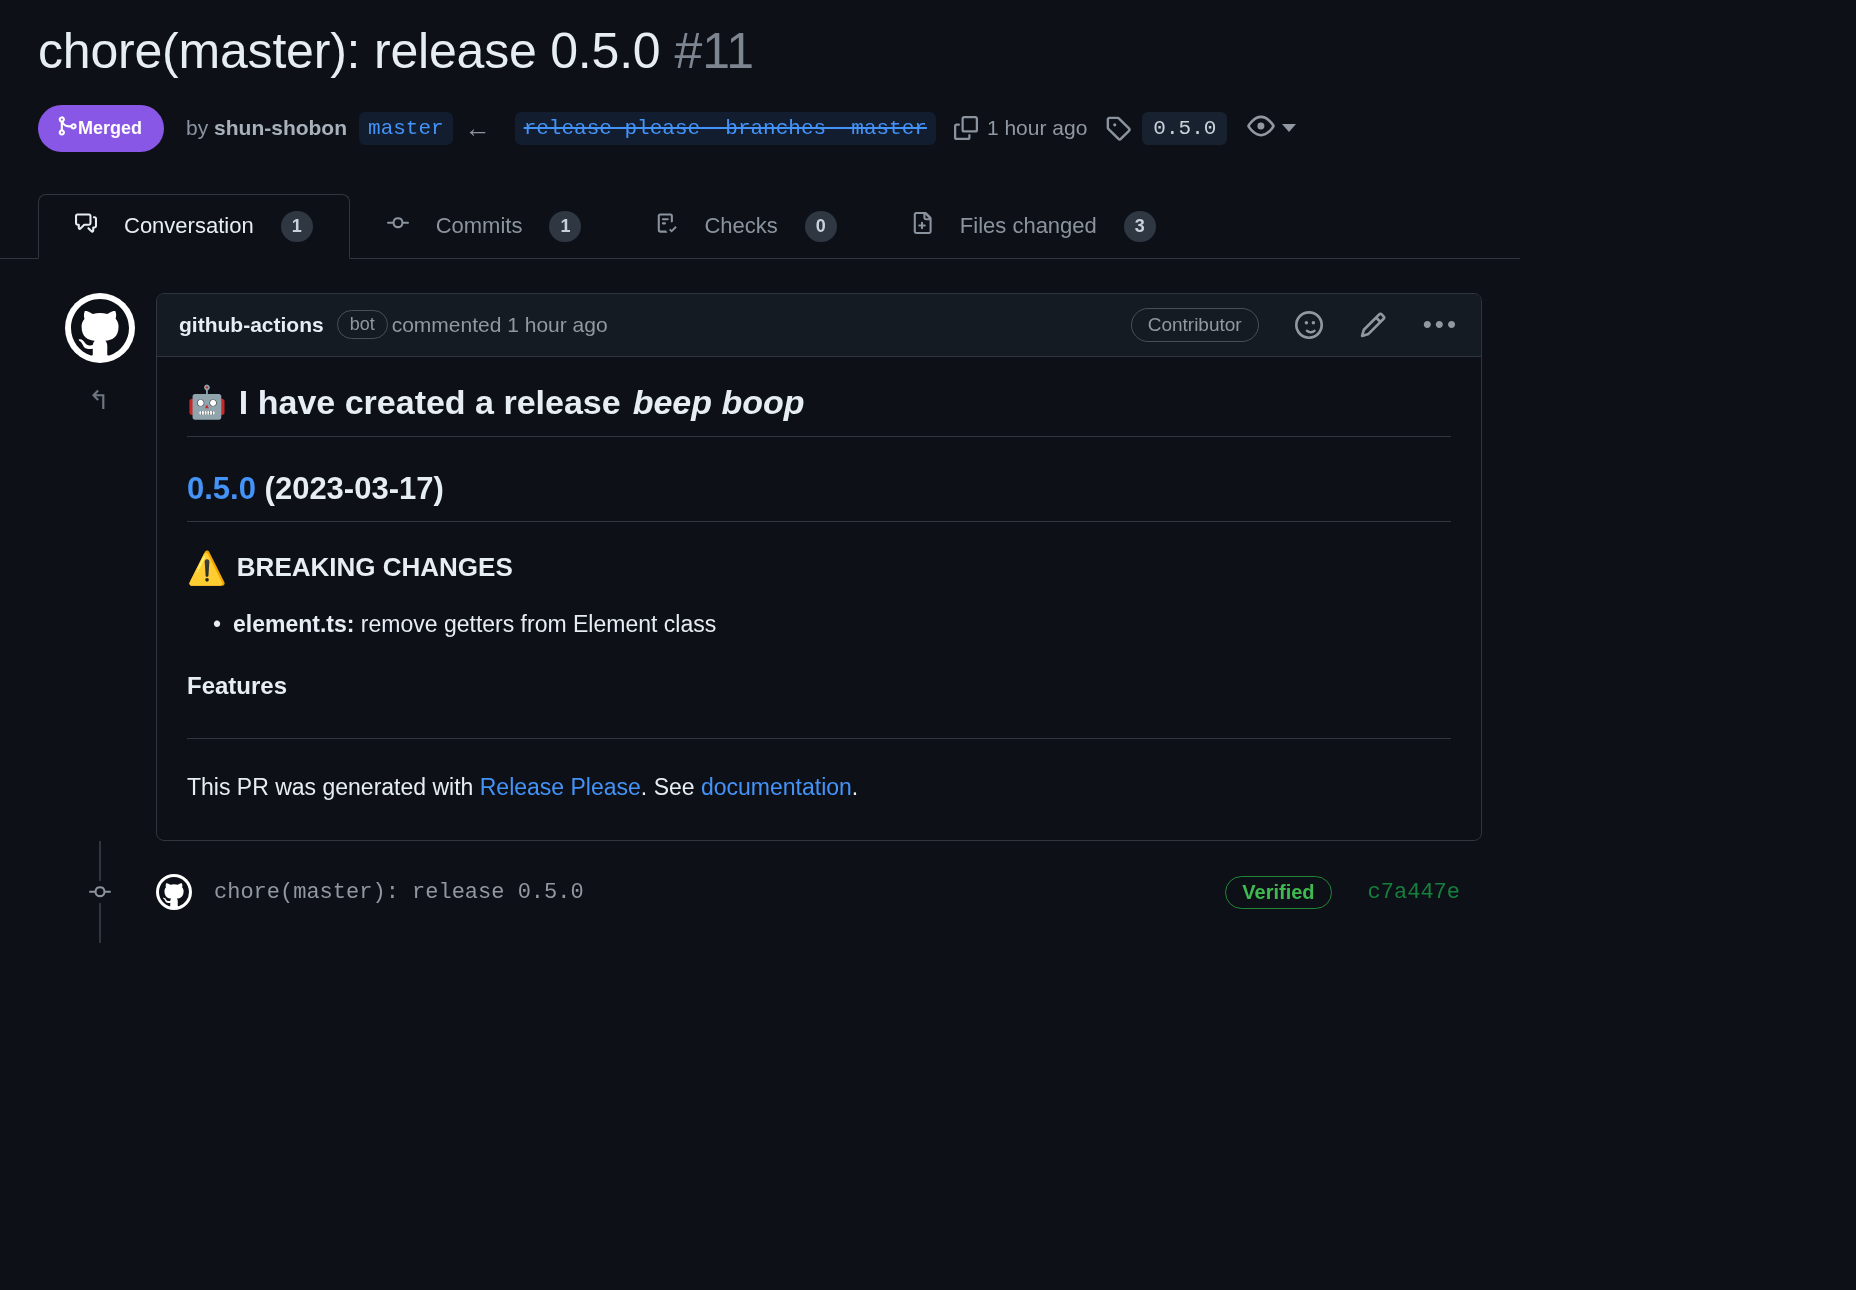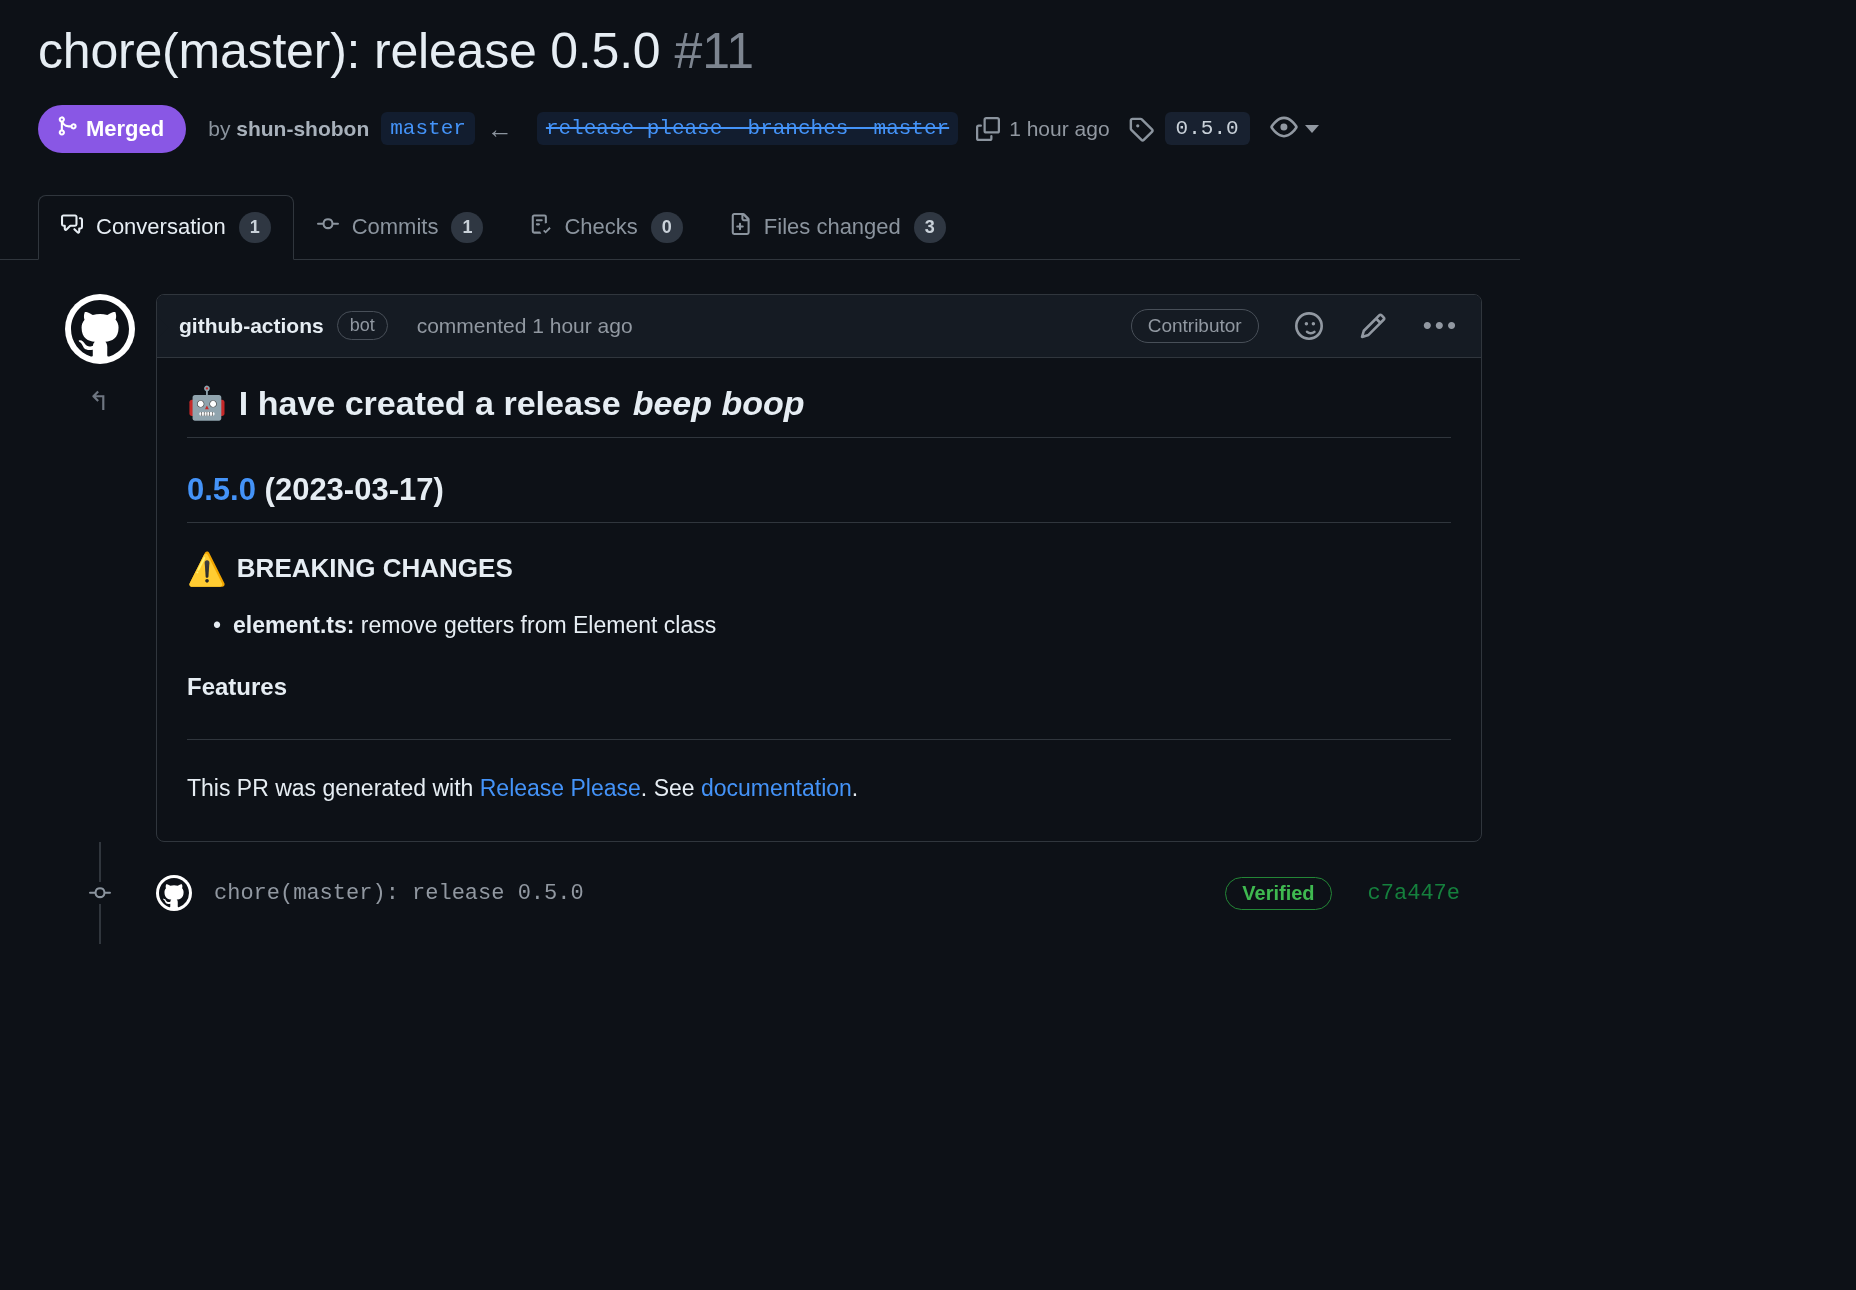--- a/index.html
+++ b/index.html
@@ -23,24 +23,24 @@
     color: #e6edf3;
     letter-spacing: -0.2px;
     line-height: 1.15;
   }
   .pr-number { font-size: 50px; font-weight: 400; color: #7d8590; margin-left: 14px; }
 
   
   .meta-row { display: flex; align-items: center; margin-top: 24px; gap: 0; flex-wrap: nowrap; }
 
   .state-badge {
-    display: inline-flex; align-items: center; gap: 8px;
+    display: inline-flex; align-items: center; 
     background: #8957e5; color: #ffffff;
     border-radius: 2em; padding: 10px 22px 10px 18px;
-    font-size: 22px; font-weight: 600;
+    font-size: 18px; font-weight: 600;
   }
   .state-badge svg { flex: none; }
 
   .meta-text { font-size: 21px; color: #8b949e; margin-left: 22px; white-space: nowrap; }
   .meta-text b { color: #a8b1bb; font-weight: 600; }
 
   .branch-chip {
     display: inline-block;
     background: #121d2f;
     color: #4493f8;
@@ -72,22 +72,22 @@
   .eye-wrap { display: inline-flex; align-items: center; margin-left: 20px; color: #9198a1; gap: 7px; }
   .caret { width: 0; height: 0; border-left: 7px solid transparent; border-right: 7px solid transparent; border-top: 8px solid #9198a1; }
 
   
   .tabbar { margin-top: 42px; display: flex; align-items: flex-end; position: relative; }
   .tabbar::after {
     content: ""; position: absolute; left: -38px; right: -38px; bottom: 0;
     height: 1px; background: #30363d;
   }
   .tab {
-    display: flex; align-items: center; gap: 13px;
-    padding: 16px 22px;
+    display: flex; align-items: center; gap: 27px;
+    padding: 16px 36px;
     font-size: 22px; color: #8b949e;
     border: 1px solid transparent;
     border-radius: 8px 8px 0 0;
     position: relative; z-index: 2;
     background: transparent;
     white-space: nowrap;
   }
   .tab.active {
     color: #e6edf3;
     border-color: #30363d;
@@ -127,21 +127,21 @@
     width: 16px; height: 16px; background: #151b23;
     border-left: 1px solid #30363d; border-bottom: 1px solid #30363d;
     transform: rotate(45deg);
   }
   .author { font-size: 21px; font-weight: 600; color: #e6edf3; }
   .bot-badge {
     margin-left: 13px;
     border: 1px solid #484f58; border-radius: 2em;
     padding: 3px 12px; font-size: 18px; color: #9198a1;
   }
-  .commented { font-size: 21px; color: #9198a1; margin-left: 29px; }
+  .commented { font-size: 21px; color: #9198a1; margin-left: 4px; }
 
   .head-right { margin-left: auto; display: flex; align-items: center; gap: 36px; }
   .contrib {
     border: 1px solid #484f58; border-radius: 2em;
     padding: 5px 16px; font-size: 19px; color: #9198a1;
   }
   .hicon { color: #9198a1; display: inline-flex; }
   .dots { letter-spacing: 3px; font-size: 26px; color: #9198a1; line-height: 0.6; }
 
   .comment-body { padding: 26px 30px 34px 30px; }

